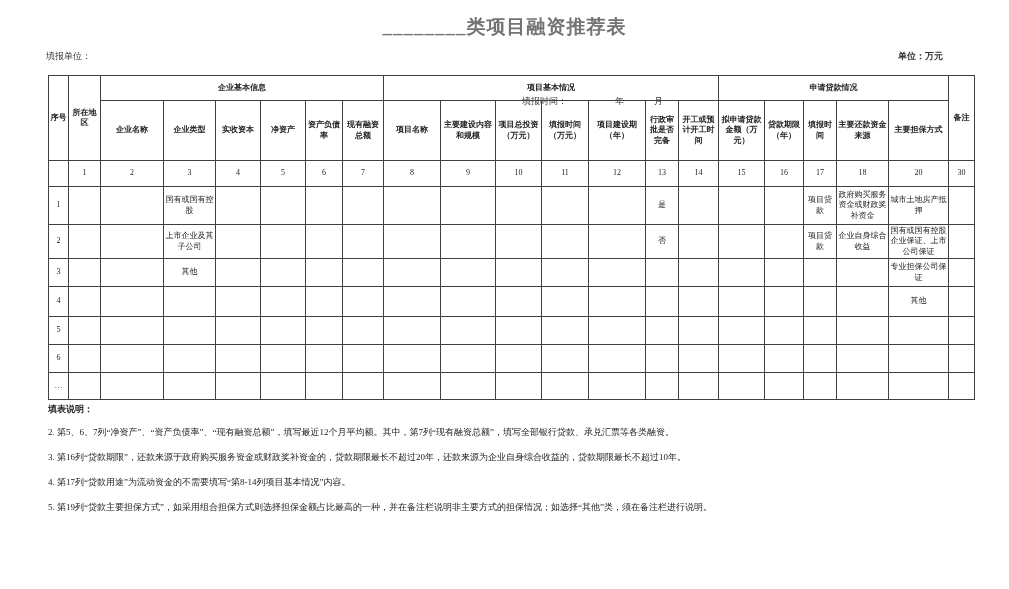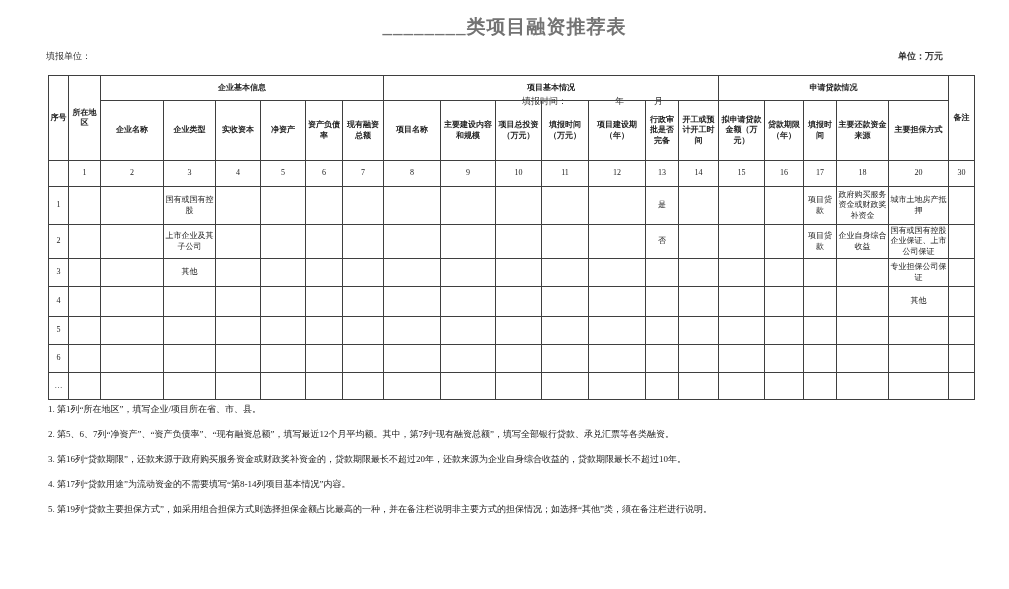--- a/index.html
+++ b/index.html
@@ -283,20 +283,20 @@
           <td></td>
           <td></td>
           <td></td>
           <td></td>
           <td></td>
     </tr>
   </tbody>
     </table>
 
   <div class="notes">
-    <div class="ni">1. 第1列“所在地区”，填写企业/项目所在省、市、县。</div>
+    <div class="nh">填表说明：</div>
     <div class="ni">2. 第5、6、7列“净资产”、“资产负债率”、“现有融资总额”，填写最近12个月平均额。其中，第7列“现有融资总额”，填写全部银行贷款、承兑汇票等各类融资。</div>
     <div class="ni">3. 第16列“贷款期限”，还款来源于政府购买服务资金或财政奖补资金的，贷款期限最长不超过20年，还款来源为企业自身综合收益的，贷款期限最长不超过10年。</div>
     <div class="ni">4. 第17列“贷款用途”为流动资金的不需要填写“第8-14列项目基本情况”内容。</div>
     <div class="ni">5. 第19列“贷款主要担保方式”，如采用组合担保方式则选择担保金额占比最高的一种，并在备注栏说明非主要方式的担保情况；如选择“其他”类，须在备注栏进行说明。</div>
   </div>
 
 </div>
 
 </body></html>

